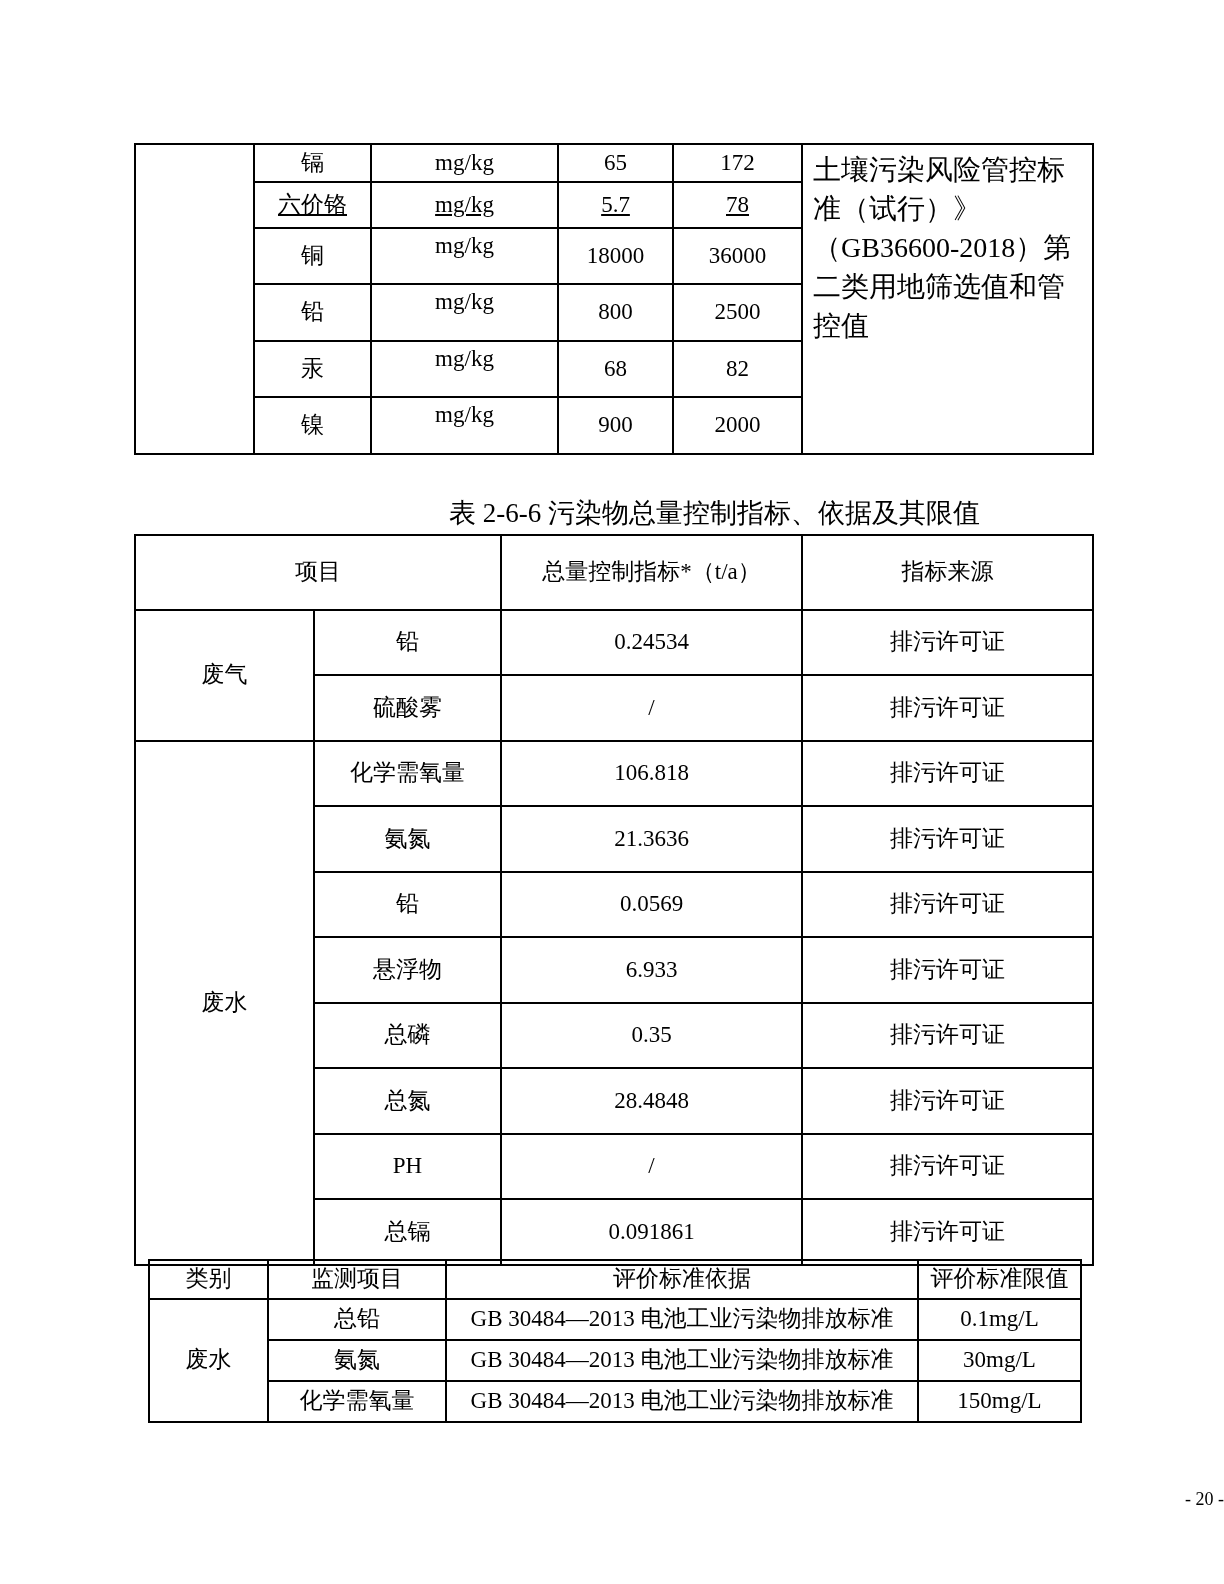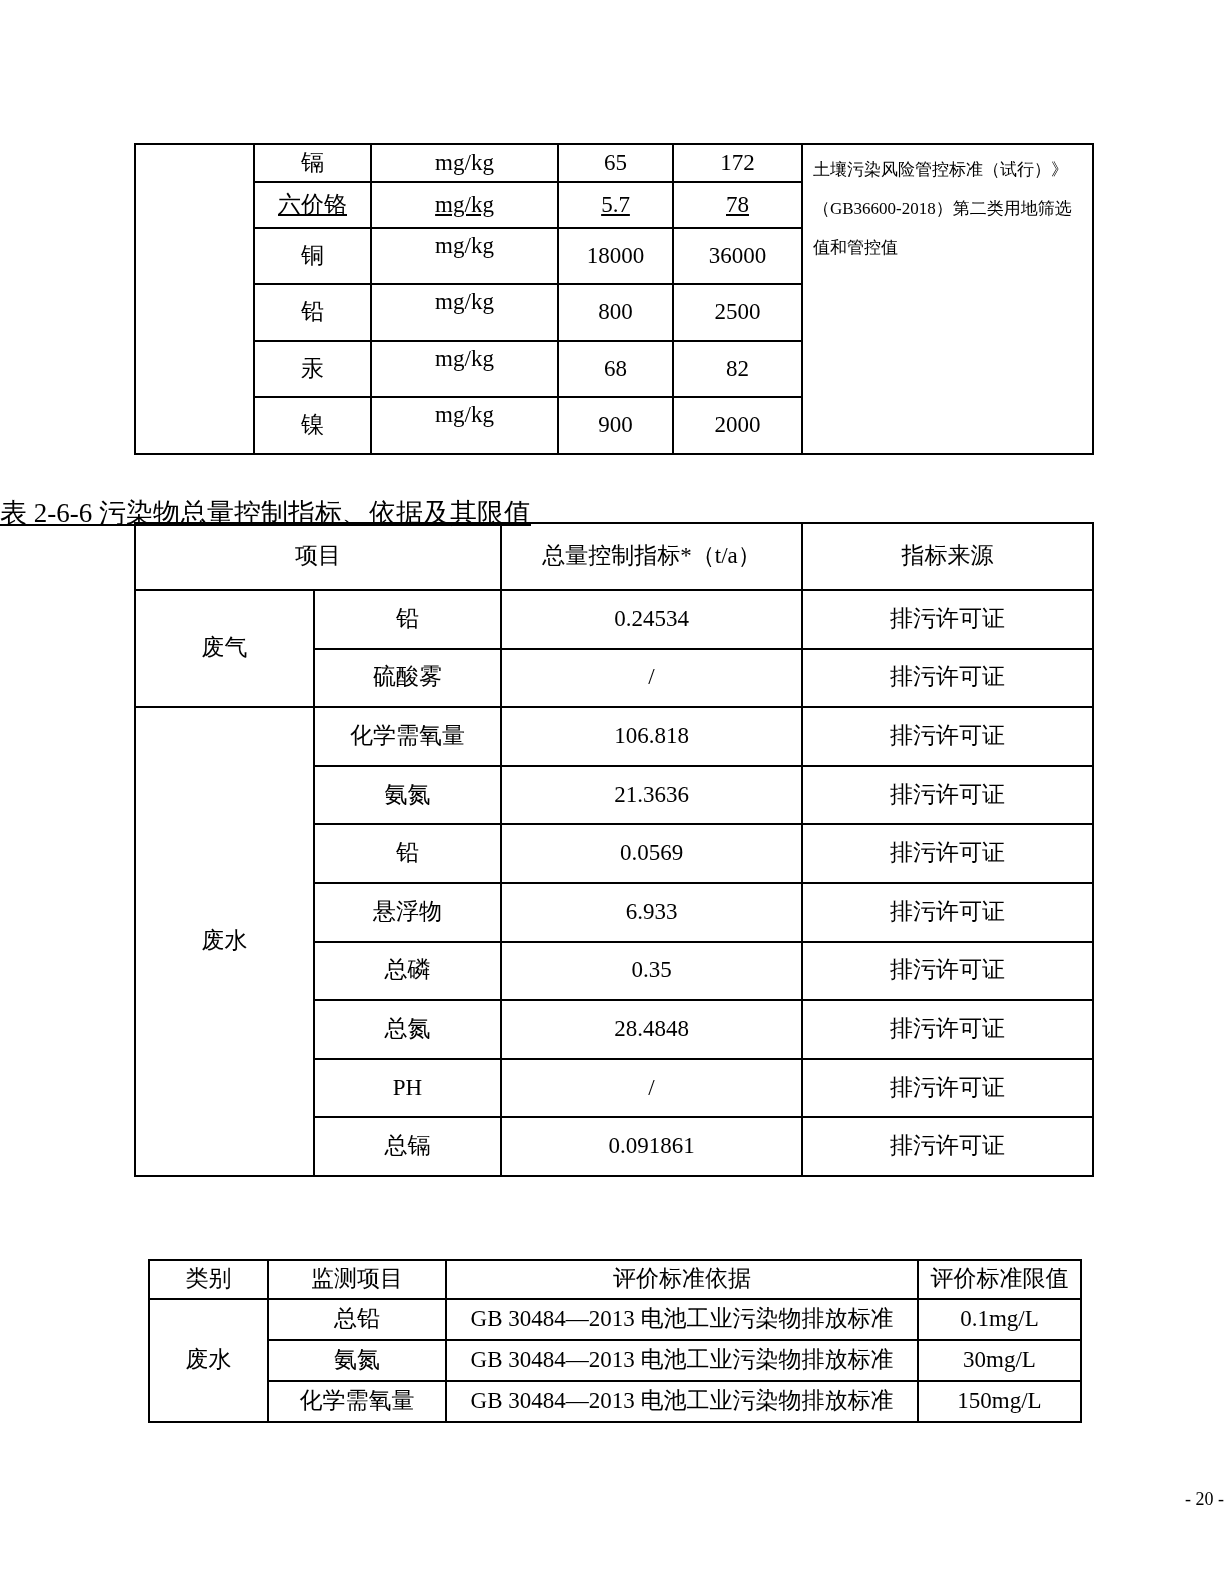--- a/index.html
+++ b/index.html
@@ -35,44 +35,43 @@
   .tbl-soil { left: 134px; top: 143px; width: 958px; height: 312px; }
   .tbl-soil .r0 { height: 38px; }
   .tbl-soil .r1 { height: 45px; text-decoration: underline; }
   .tbl-soil .r2, .tbl-soil .r3, .tbl-soil .r4, .tbl-soil .r5 { height: 56px; }
   .tbl-soil td.va-top { vertical-align: top; padding-top: 3px; }
   .tbl-soil td.std-src {
     text-align: left;
     vertical-align: top;
     padding: 5px 8px 0 10px;
     line-height: 39px;
-    font-size: 17px;
+    font-size: 28px;
     margin-left: 32px;
   }
 
   
-  .tbl-266 { left: 134px; top: 522px; width: 958px; height: 655px; }
+  .tbl-266 { left: 134px; top: 534px; width: 958px; height: 732px; }
   .tbl-266 .hdr { height: 64px; }
   .tbl-266 .dr { height: 56px; }
 
   
   .tbl-267 { left: 148px; top: 1259px; width: 932px; height: 162px; border-radius: 20px; }
   .tbl-267 td { font-size: 21px; }
   .tbl-267 .hdr { height: 39px; }
   .tbl-267 .dr { height: 41px; }
 
   .doc-title {
     position: absolute;
     left: 0;
     width: 980px;
-    text-align: left;
+    text-align: right;
     font-size: 27px;
     line-height: 30px;
     white-space: nowrap;
-    text-decoration: underline;
   }
   .title-266 { top: 498px; }
   .title-267 { top: 1216px; }
 
   .note-line {
     position: absolute;
     left: 176px;
     top: 1168px;
     font-size: 27px;
     line-height: 30px;

